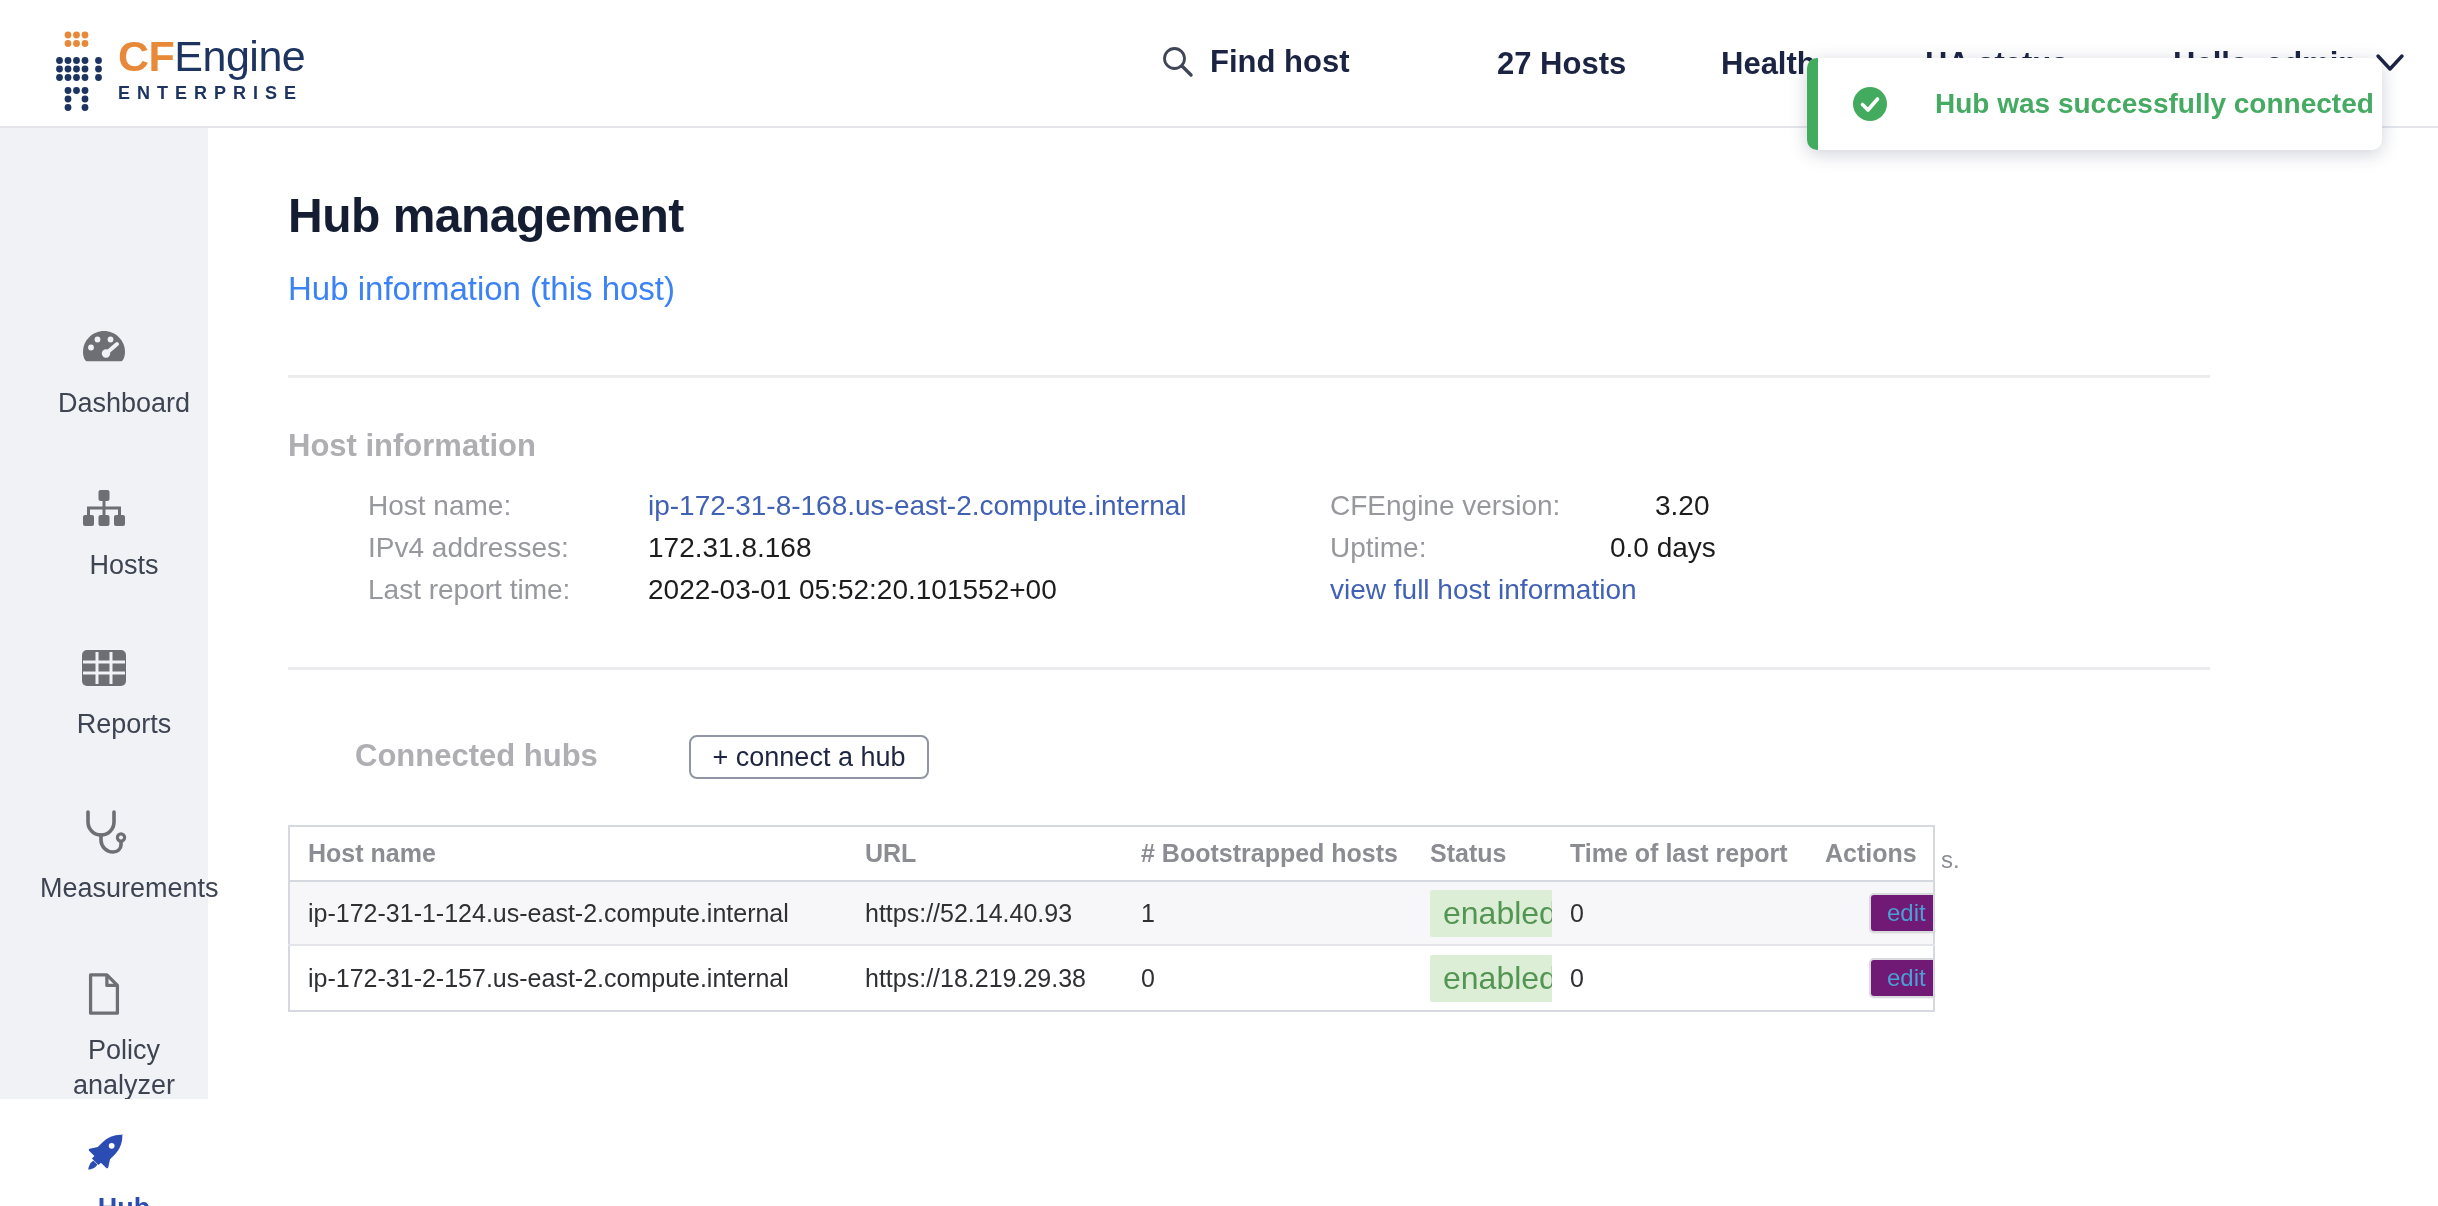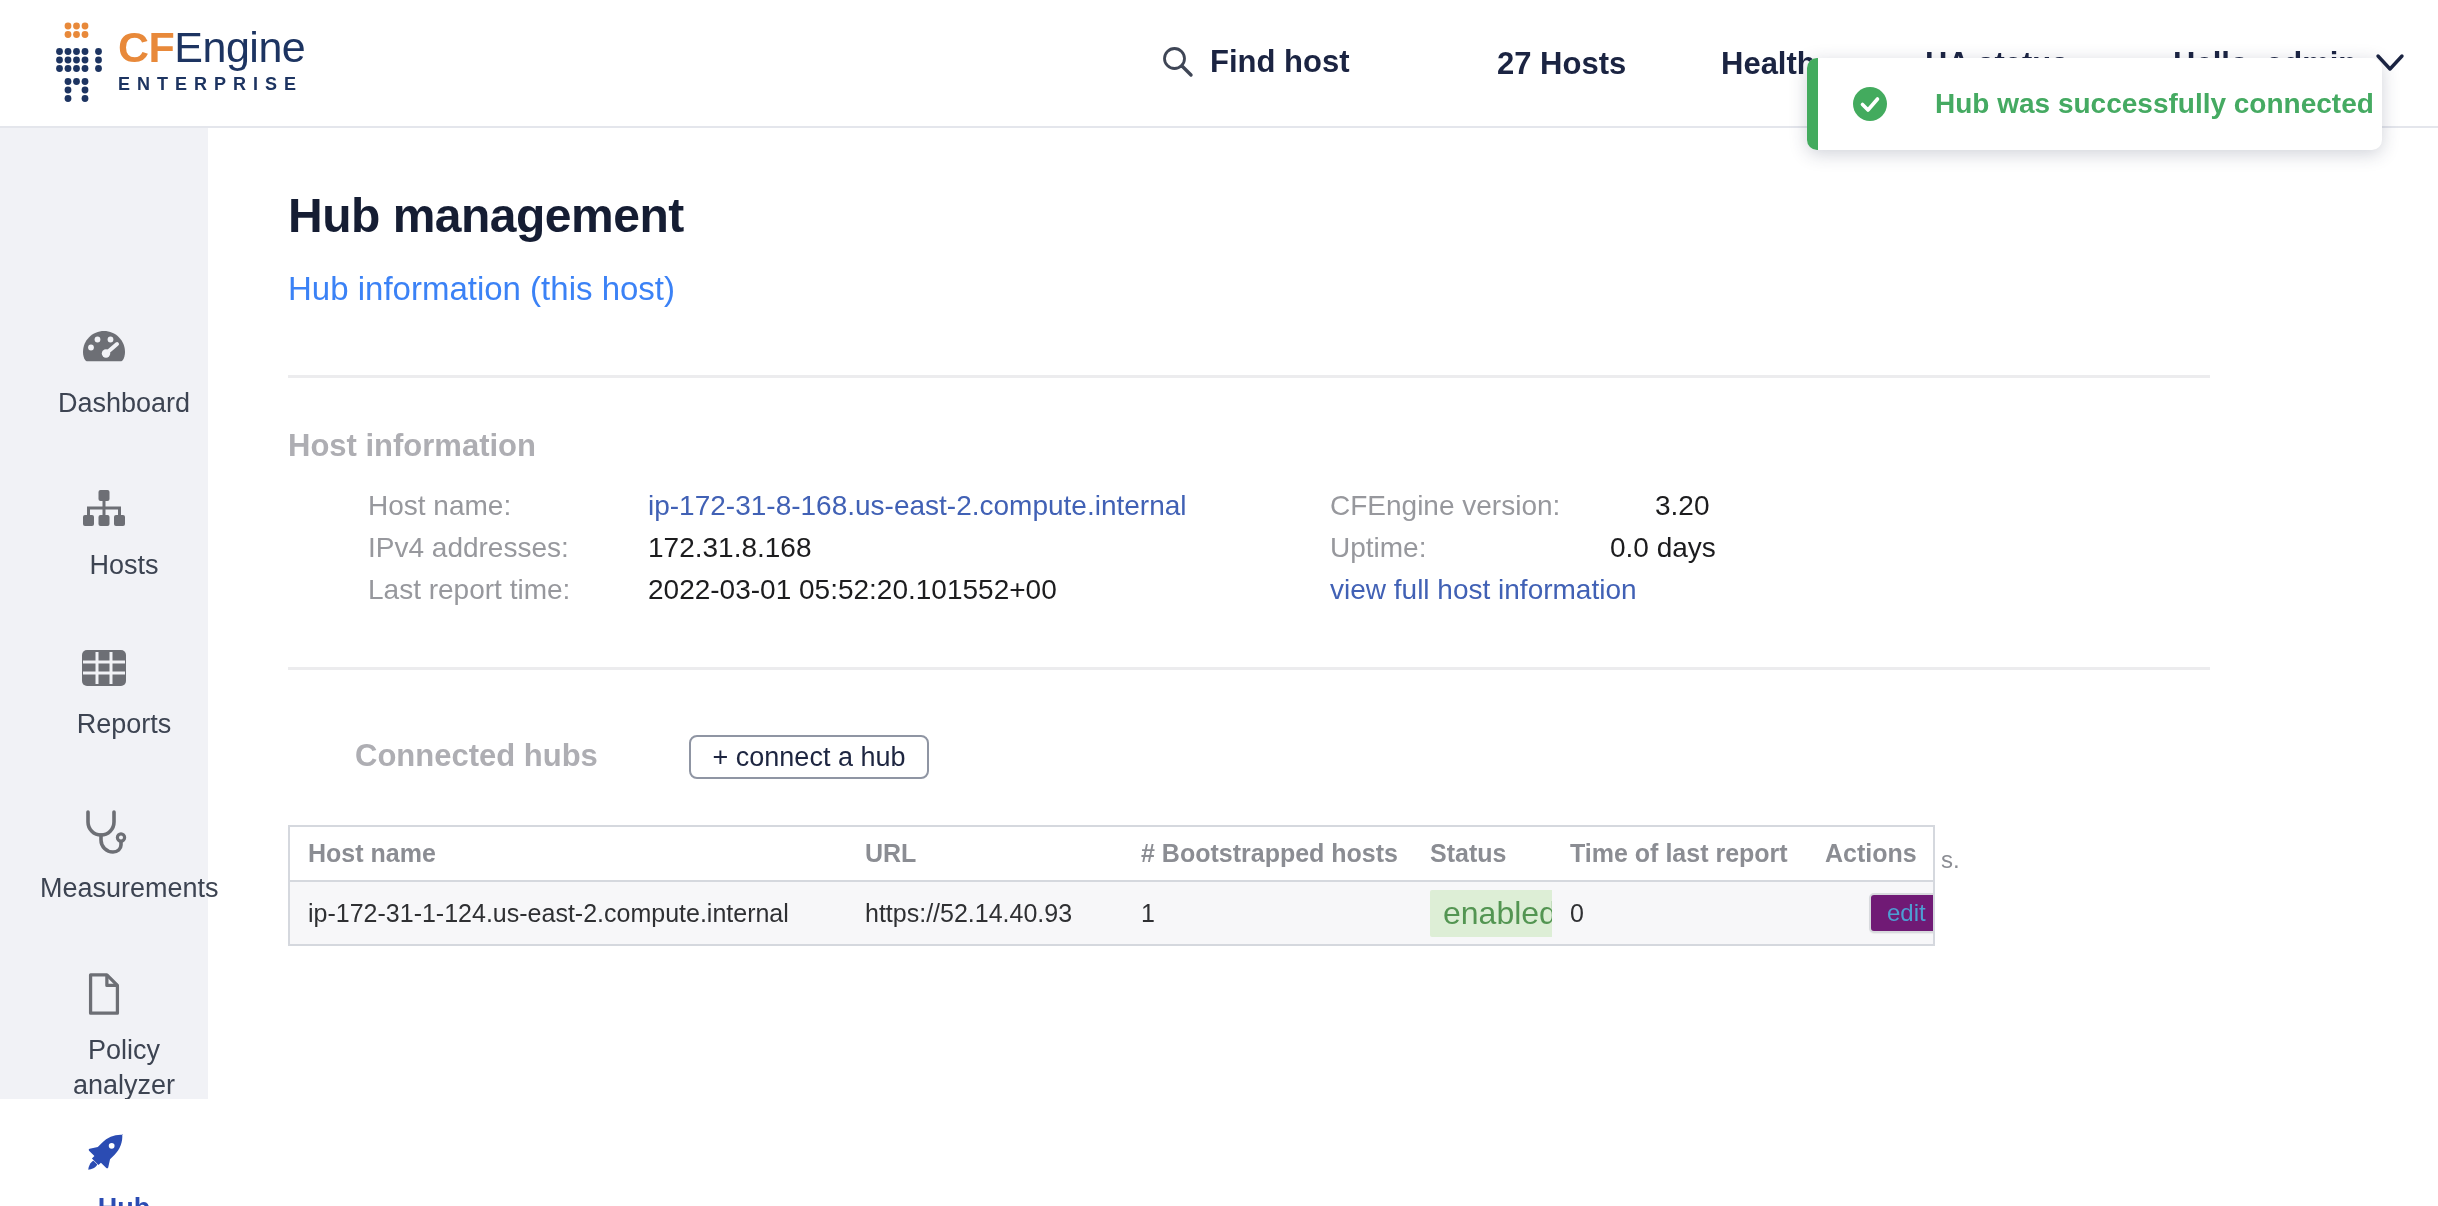--- a/index.html
+++ b/index.html
@@ -6,21 +6,21 @@
   body{
     width:2438px;height:1206px;overflow:hidden;background:#ffffff;
     font-family:"Liberation Sans","DejaVu Sans",sans-serif;
     -webkit-font-smoothing:antialiased;
   }
   .app{position:relative;width:2438px;height:1206px;}
 
   
   .header{position:absolute;left:0;top:0;width:2438px;height:126px;background:#fff;
           border-bottom:2px solid #e4e6ec;z-index:2;}
-  .logo{position:absolute;left:54px;top:20px;display:flex;align-items:flex-start;cursor:pointer;}
+  .logo{position:absolute;left:54px;top:29px;display:flex;align-items:flex-start;cursor:pointer;}
   .logo-mark{display:block;}
   .logo-text{margin-left:14px;}
   .logo-line{font-size:43px;font-weight:700;letter-spacing:-.5px;line-height:46px;margin-top:4px;}
   .logo-cf{color:#e8893a;font-weight:800;}
   .logo-engine{color:#1d3461;font-weight:500;}
   .logo-sub{font-size:18px;letter-spacing:7px;color:#1d3461;font-weight:600;margin-top:4px;}
 
   .find-host{position:absolute;left:1160px;top:44px;display:flex;align-items:center;gap:14px;cursor:pointer;}
   .find-host span{font-size:31px;font-weight:700;color:#1b2442;}
   .nav-item{position:absolute;top:46px;font-size:31px;font-weight:700;color:#1b2442;white-space:nowrap;cursor:pointer;}
@@ -281,18 +281,26 @@
     </thead>
     <tbody>
       <tr class="row-1">
         <td>ip-172-31-1-124.us-east-2.compute.internal</td>
         <td>https://52.14.40.93</td>
         <td>1</td>
         <td><span class="badge">enabled</span></td>
         <td>0</td>
         <td><span class="edit-btn">edit</span></td>
       </tr>
+      <tr class="row-2">
+        <td>ip-172-31-2-157.us-east-2.compute.internal</td>
+        <td>https://18.219.29.38</td>
+        <td>0</td>
+        <td><span class="badge">enabled</span></td>
+        <td>0</td>
+        <td><span class="edit-btn">edit</span></td>
+      </tr>
     </tbody>
   </table>
 
   <div class="stray">s.</div>
 
 </div>
 
 </body></html>

